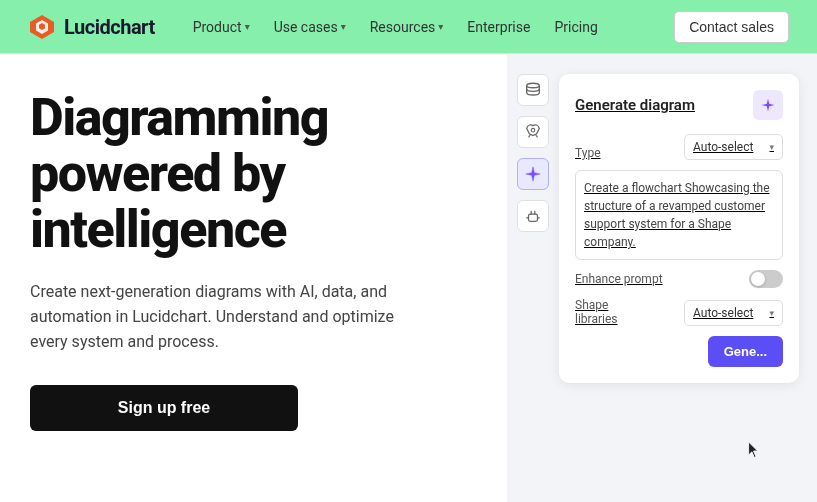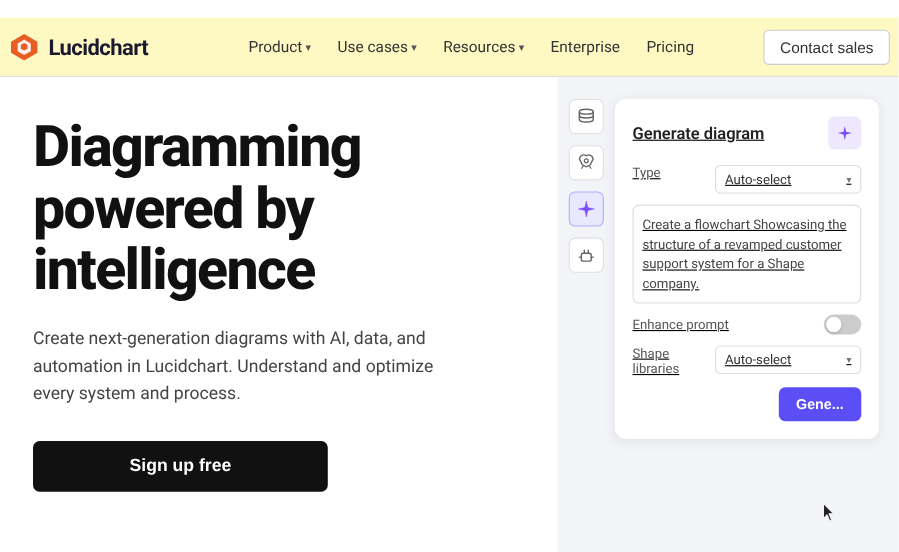--- a/index.html
+++ b/index.html
@@ -1,28 +1,27 @@
 <!DOCTYPE html>
 <html><head>
   <meta charset="utf-8">
   <style>
     * { margin: 0; padding: 0; box-sizing: border-box; }
     body { font-family: -apple-system, BlinkMacSystemFont, 'Segoe UI', Roboto, sans-serif; background: #fff; width: 817px; height: 502px; overflow: hidden; }
 
     
     .navbar {
       display: flex; align-items: center; height: 54px;
-      border-bottom: 1px solid #e0e0e0; padding: 0 8px; gap: 0;
-      background: #fef9c3;
-      margin-top: 16px;
+      border-bottom: 1px solid #e0e0e0; padding: 0 28px; gap: 0;
+      background: #86efac;
     }
     .logo-area { display: flex; align-items: center; gap: 8px; margin-right: 28px; }
     .logo-icon { width: 28px; height: 28px; }
     .logo-text { font-size: 20px; font-weight: 700; color: #1a1a2e; letter-spacing: -0.5px; }
-    .nav-links { display: flex; align-items: center; gap: 4px; flex: 1; justify-content: center; }
+    .nav-links { display: flex; align-items: center; gap: 4px; flex: 1; }
     .nav-item {
       display: flex; align-items: center; gap: 3px;
       padding: 6px 10px; font-size: 14px; color: #333;
       cursor: pointer; border-radius: 4px; white-space: nowrap;
     }
     .nav-chevron { font-size: 10px; color: #555; }
     .nav-right { display: flex; align-items: center; gap: 8px; }
     .contact-sales-btn {
       padding: 7px 14px; font-size: 14px; color: #333;
       border: 1px solid #ccc; border-radius: 5px; cursor: pointer;
@@ -76,21 +75,21 @@
       padding: 16px; width: 240px; box-shadow: 0 2px 12px rgba(0,0,0,0.08); text-decoration: underline;
     }
     .card-header { display: flex; align-items: center; justify-content: space-between; margin-bottom: 14px; }
     .card-title { font-size: 15px; font-weight: 600; color: #222; }
     .sparkle-btn {
       width: 30px; height: 30px; border-radius: 6px;
       background: #eee8ff; border: none; cursor: pointer;
       display: flex; align-items: center; justify-content: center;
       font-size: 16px; color: #7c4dff;
     }
-    .field-row { display: flex; align-items: flex-start; margin-bottom: 10px; }
+    .field-row { display: flex; align-items: flex-end; margin-bottom: 10px; gap: 34px; }
     .field-label { font-size: 12px; color: #555; width: 75px; flex-shrink: 0; }
     .field-select {
       flex: 1; border: 1px solid #ddd; border-radius: 5px;
       padding: 5px 8px; font-size: 12px; color: #333;
       background: #fff; display: flex; align-items: center;
       justify-content: space-between; cursor: pointer;
     }
     .select-chevron { font-size: 9px; color: #777; }
     .prompt-box {
       border: 1px solid #ddd; border-radius: 6px; padding: 8px;

